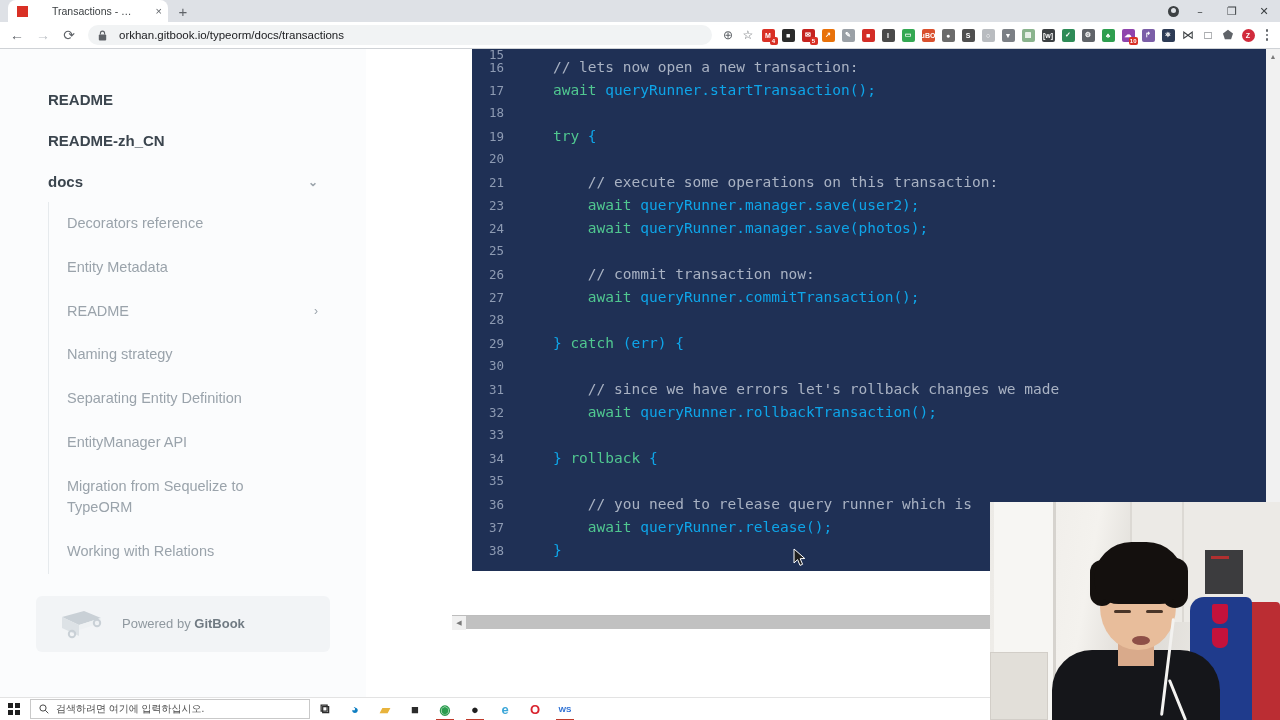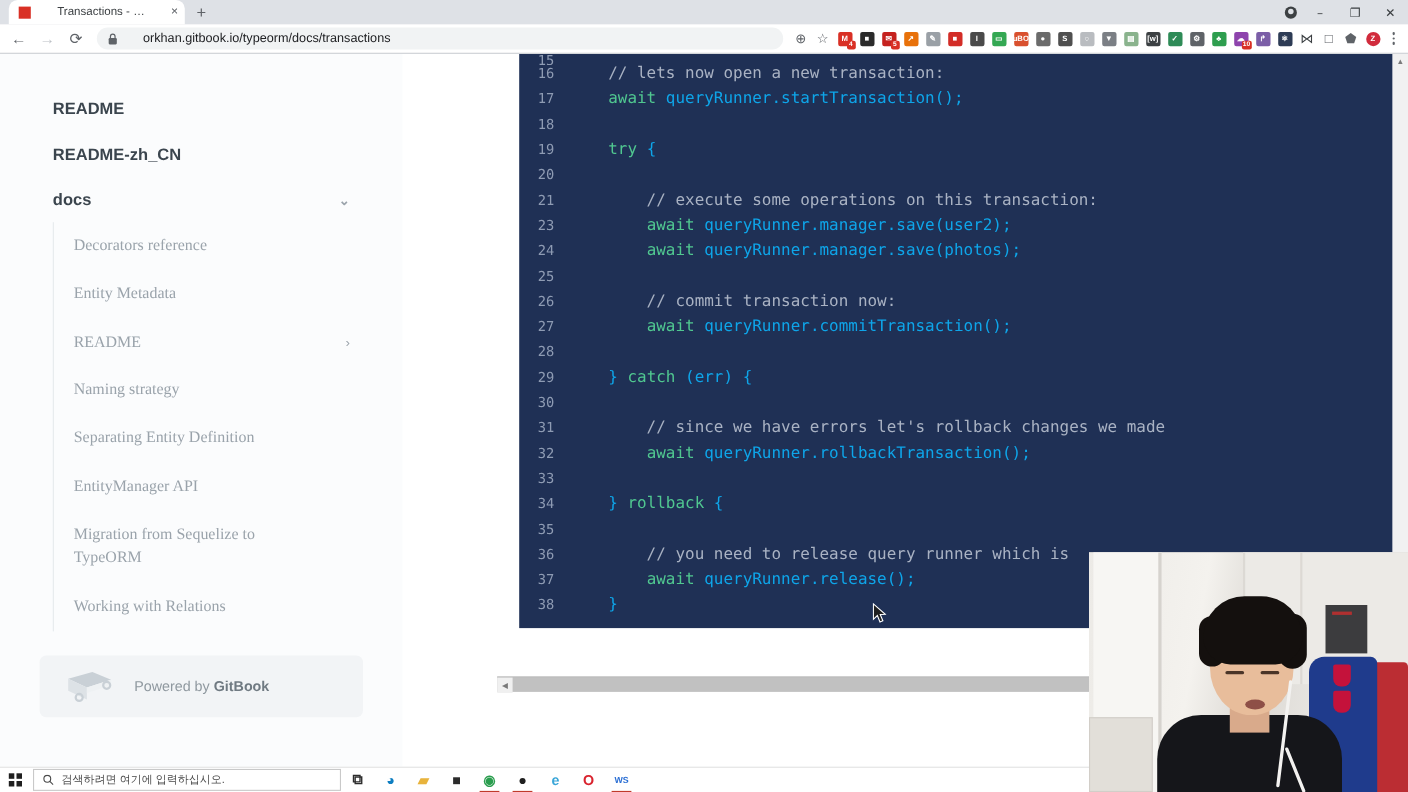--- a/index.html
+++ b/index.html
@@ -56,21 +56,21 @@
     height: 26px; background: #ffffff;
     display: flex; align-items: center; padding: 0 4px;
   }
   .nav-btn {
     width: 26px; height: 26px; display: flex; align-items: center; justify-content: center;
     color: #5f6368; font-size: 14px;
   }
   .nav-btn.dim { color: #bdc1c6; }
   .omnibox {
     flex: 1; height: 20px; background: #f1f3f4; border-radius: 10px;
-    display: flex; align-items: center; gap: 23px; padding: 0 10px;
+    display: flex; align-items: center; gap: 12px; padding: 0 10px;
     margin: 0 6px; min-width: 0;
   }
   .lock-icon { flex: none; }
   .omnibox-url {
     font-size: 11.5px; color: #202124; white-space: nowrap;
     overflow: hidden; text-overflow: ellipsis;
   }
   .tb-icon {
     width: 20px; height: 26px; display: flex; align-items: center;
     justify-content: center; flex: none; position: relative;
@@ -113,21 +113,21 @@
     display: flex; align-items: center; justify-content: space-between;
     font-size: 15px; color: #3b454e; padding: 12px 12px; font-weight: 600;
   }
   .chev { color: #9aa3ab; font-size: 12px; }
   .nav-sub { border-left: 1px solid #e6eaed; margin-left: 12px; padding-left: 6px; }
   .nav-sub-item {
     display: flex; align-items: center; justify-content: space-between;
     font-size: 14.5px; color: #9aa3ab; padding: 11px 12px; line-height: 1.5;
     font-weight: 500;
   }
-  .nav-sub-item span.lbl { max-width: 210px; font-family: Liberation Serif, serif; }
+  .nav-sub-item span.lbl { max-width: 210px; }
 
   .gitbook-badge {
     margin-top: 22px; background: #f2f4f6; border-radius: 6px;
     height: 56px; display: flex; align-items: center; gap: 18px;
     padding: 0 22px;
   }
   .gb-text { font-size: 13px; color: #8f989f; }
   .gb-text b { color: #707a82; }
 
   .content {

